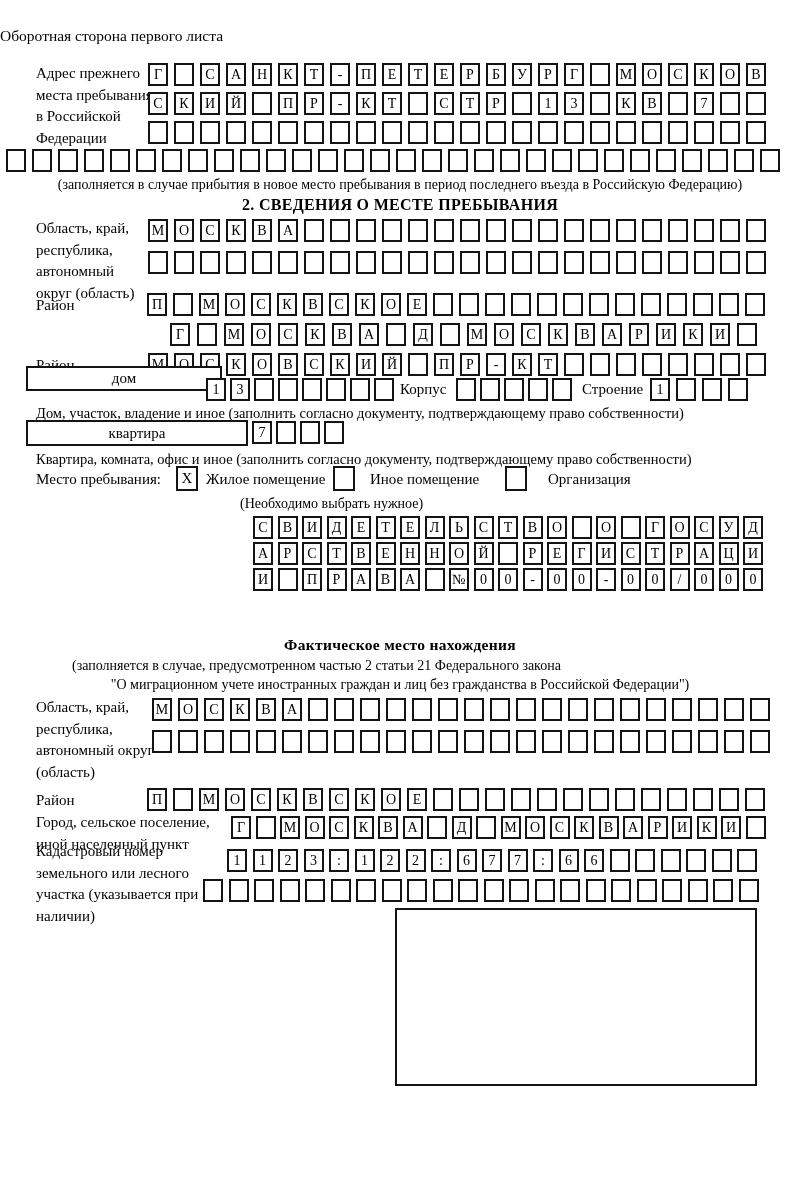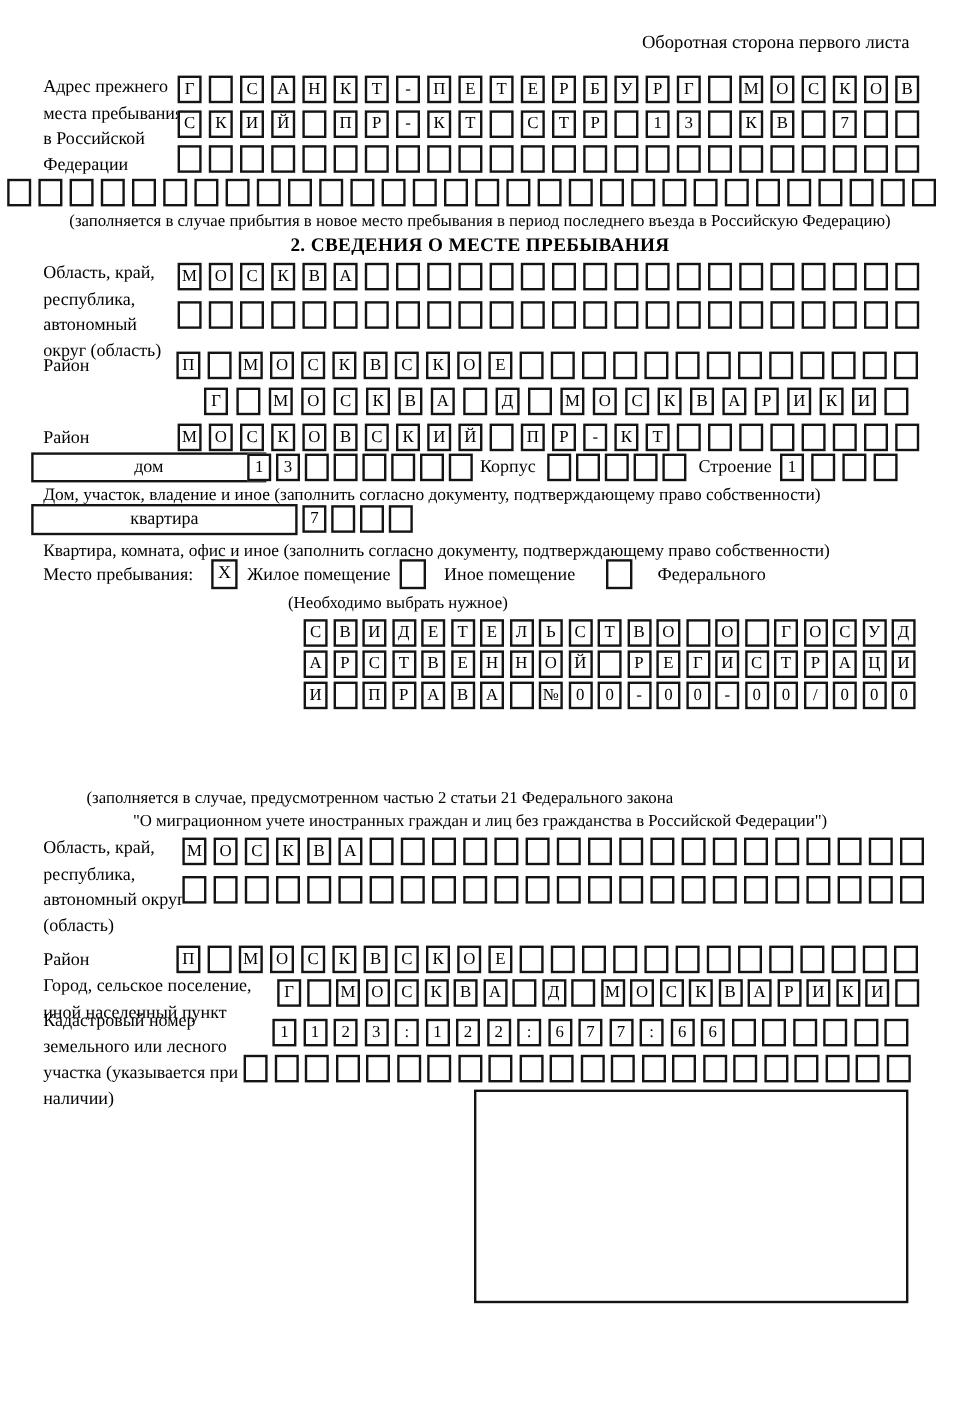--- a/index.html
+++ b/index.html
@@ -22,21 +22,21 @@
         display:flex;align-items:center;justify-content:center;font-size:15px;}
   .chk{position:absolute;width:22px;height:25px;border:2px solid #141414;box-sizing:border-box;
        display:flex;align-items:center;justify-content:center;font-size:15px;}
   .stamp{position:absolute;border:2px solid #141414;box-sizing:border-box;background:#fff;}
 </style>
 </head>
 <body>
 
 <div class="page">
 
-  <div class="abs" style="top:27px;left:0;right:42px;text-align:right;font-size:15.5px">Оборотная сторона первого листа</div>
+  <div class="abs" style="top:27px;left:0;right:42px;font-size:15.5px">Оборотная сторона первого листа</div>
 
   <div class="lbl abs" style="left:36px;top:63px;width:127px">Адрес прежнего места пребывания в Российской Федерации</div>
   <div class="boxrow" style="left:148px;top:63px">
       <span class="cb">Г</span>
       <span class="cb"></span>
       <span class="cb">С</span>
       <span class="cb">А</span>
       <span class="cb">Н</span>
       <span class="cb">К</span>
       <span class="cb">Т</span>
@@ -274,21 +274,21 @@
       <span class="cb"></span>
       <span class="cb"></span>
       <span class="cb"></span>
       <span class="cb"></span>
       <span class="cb"></span>
       <span class="cb"></span>
       <span class="cb"></span>
       <span class="cb"></span>
     </div>
 
-  <div class="wbox" style="left:26px;top:377px;width:196px;height:25px">дом</div>
+  <div class="wbox" style="left:26px;top:366px;width:196px;height:25px">дом</div>
   <div class="boxrow g4" style="left:206px;top:378px">
       <span class="cb">1</span>
       <span class="cb">3</span>
       <span class="cb"></span>
       <span class="cb"></span>
       <span class="cb"></span>
       <span class="cb"></span>
       <span class="cb"></span>
       <span class="cb"></span>
     </div>
@@ -317,21 +317,21 @@
       <span class="cb"></span>
     </div>
   <div class="cap15 abs" style="left:36px;top:450px">Квартира, комната, офис и иное (заполнить согласно документу, подтверждающему право собственности)</div>
 
   <div class="lbl abs" style="left:36px;top:469px">Место пребывания:</div>
   <div class="chk" style="left:176px;top:466px">X</div>
   <div class="lbl abs" style="left:206px;top:469px">Жилое помещение</div>
   <div class="chk" style="left:333px;top:466px"></div>
   <div class="lbl abs" style="left:370px;top:469px">Иное помещение</div>
   <div class="chk" style="left:505px;top:466px"></div>
-  <div class="lbl abs" style="left:548px;top:469px">Федерального</div>
+  <div class="lbl abs" style="left:548px;top:469px">Организация</div>
   <div class="cap abs" style="left:240px;top:495px">(Необходимо выбрать нужное)</div>
 
   <div class="boxrow g45" style="left:253px;top:516px">
       <span class="cb">С</span>
       <span class="cb">В</span>
       <span class="cb">И</span>
       <span class="cb">Д</span>
       <span class="cb">Е</span>
       <span class="cb">Т</span>
       <span class="cb">Е</span>
@@ -390,20 +390,21 @@
       <span class="cb">0</span>
       <span class="cb">-</span>
       <span class="cb">0</span>
       <span class="cb">0</span>
       <span class="cb">/</span>
       <span class="cb">0</span>
       <span class="cb">0</span>
       <span class="cb">0</span>
     </div>
 
+  <div class="title abs center" style="left:0;top:636px;width:800px;font-size:15.5px">Фактическое место нахождения</div>
   <div class="cap abs center" style="left:0;top:657px;width:633px">(заполняется в случае, предусмотренном частью 2 статьи 21 Федерального закона</div>
   <div class="cap abs center" style="left:0;top:676px;width:800px">"О миграционном учете иностранных граждан и лиц без гражданства в Российской Федерации")</div>
 
   <div class="lbl abs" style="left:36px;top:697px;width:140px">Область, край, республика, автономный округ (область)</div>
   <div class="boxrow" style="left:152px;top:698px">
       <span class="cb">М</span>
       <span class="cb">О</span>
       <span class="cb">С</span>
       <span class="cb">К</span>
       <span class="cb">В</span>

